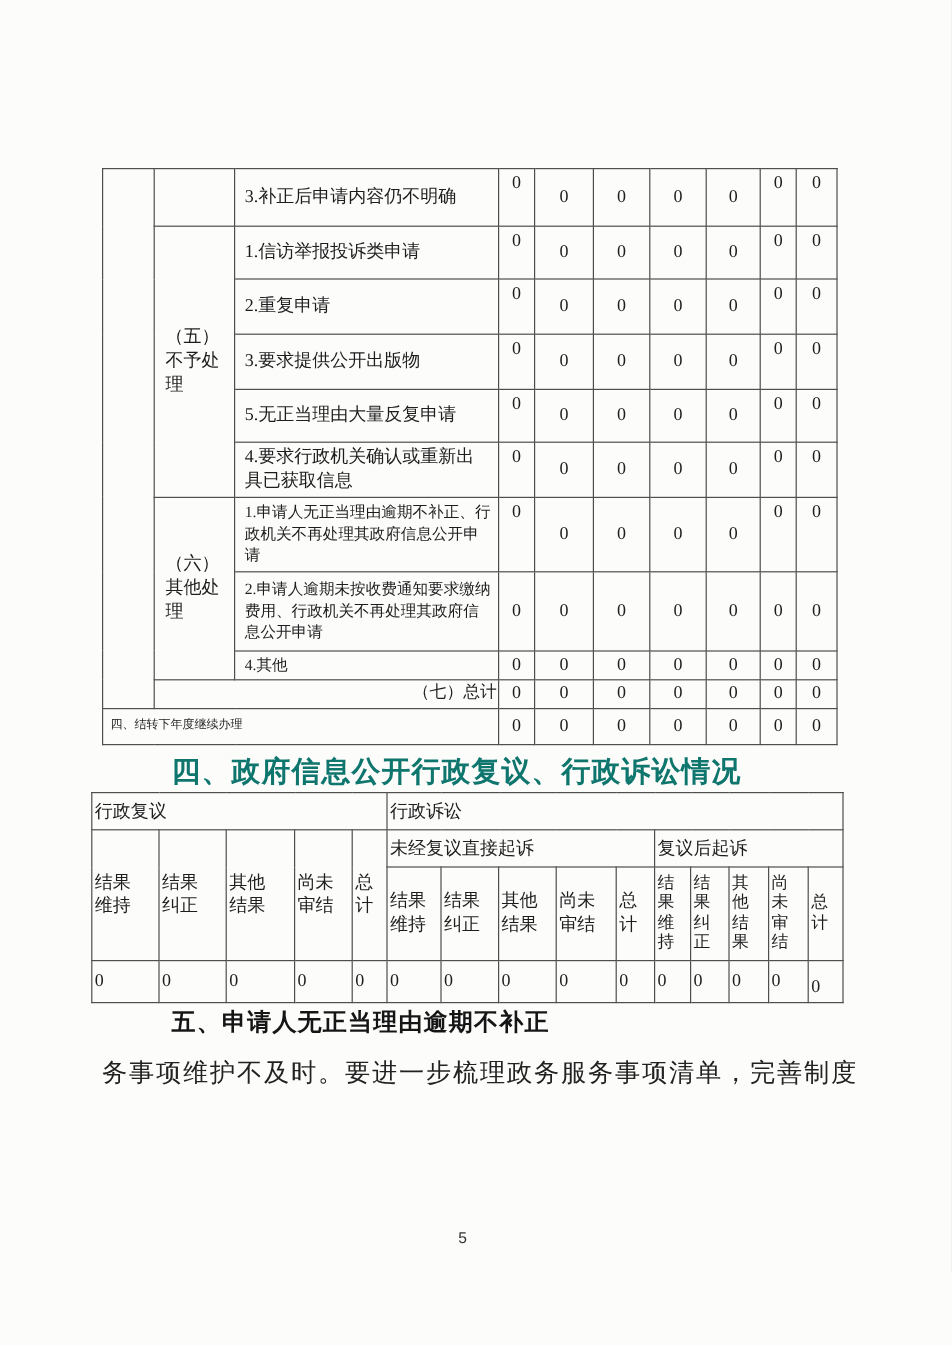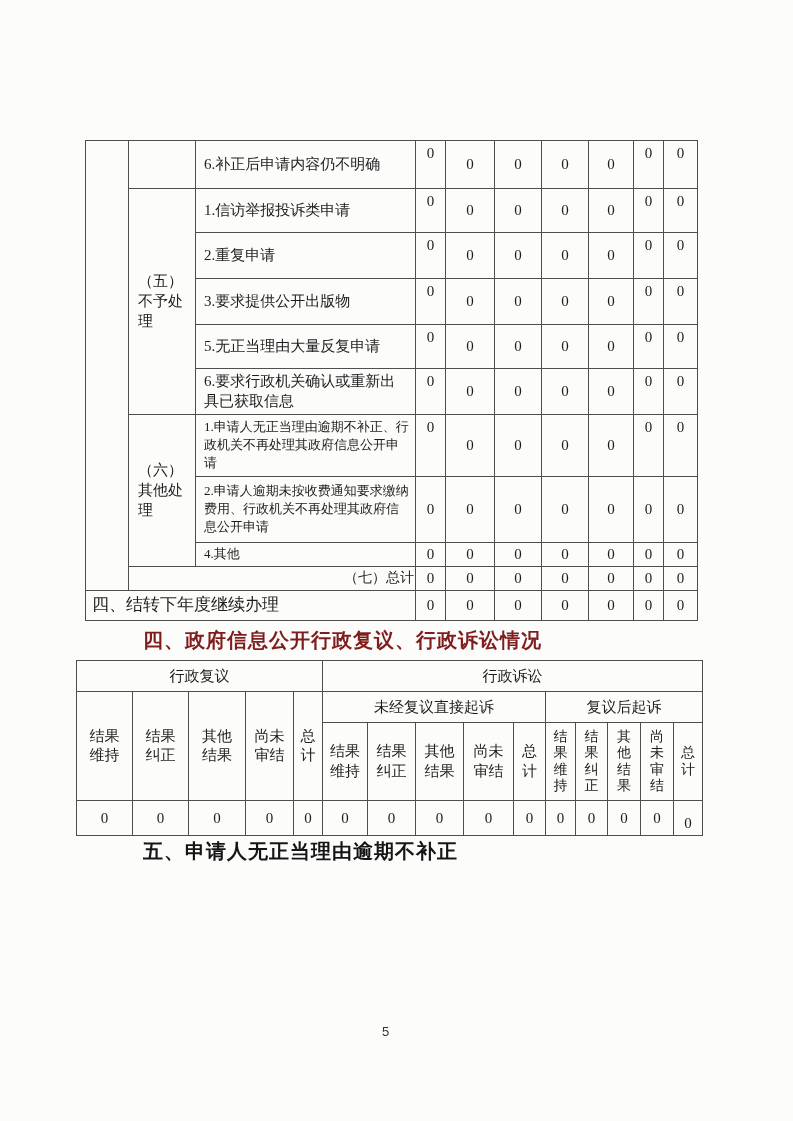--- a/index.html
+++ b/index.html
@@ -9,29 +9,29 @@
   td{border:1px solid #4e4e4e;overflow:hidden;}
   
   .t1{position:absolute;left:85px;top:140px;width:612px;}
   .t1 td{font-size:15px;line-height:1.35;}
   .t1 .cat{text-align:left;vertical-align:middle;padding:2px 4px 2px 9px;word-break:break-all;font-size:15px;}
   .t1 .lbl{text-align:left;vertical-align:middle;padding:2px 6px 2px 8px;}
   .t1 .sm{font-size:13px;line-height:1.4;}
   .t1 .z{text-align:center;vertical-align:middle;font-size:15px;}
   .t1 .zt{vertical-align:top;padding-top:2px;}
   .t1 .totlbl{text-align:right;padding-left:14px;font-size:14px;vertical-align:middle;}
-  .t1 .carry{text-align:left;padding-left:6px;font-size:17px;vertical-align:middle;}
+  .t1 .carry{text-align:left;padding-left:6px;font-size:10px;vertical-align:middle;}
   
   .h4{position:absolute;left:143px;top:627px;font-family:"Liberation Sans","DejaVu Sans",sans-serif;
-      font-weight:bold;font-size:20px;letter-spacing:1px;color:#7f1d1d;}
+      font-weight:bold;font-size:24px;letter-spacing:1px;color:#0f766e;}
   .h5{position:absolute;left:143px;top:838px;font-family:"Liberation Sans","DejaVu Sans",sans-serif;
       font-weight:bold;font-size:20px;letter-spacing:1px;color:#151515;}
   
   .t2{position:absolute;left:76px;top:660px;width:626px;}
-  .t2 td{font-size:15px;text-align:center;vertical-align:middle;padding:1px 2px;}
+  .t2 td{font-size:15px;vertical-align:middle;padding:1px 2px;}
   .t2 .grp{height:28px;font-size:15px;}
   .t2 .hdr{white-space:pre-line;line-height:1.3;}
   .t2 .vhdr{white-space:pre-line;line-height:1.15;font-size:14px;}
   .t2 .val{height:30px;font-size:15px;}
   .t2 .low{vertical-align:bottom;padding-bottom:3px;}
   
   .para{position:absolute;left:85px;top:866px;width:630px;font-size:21px;
         letter-spacing:1.5px;color:#222;}
   .para .ln{height:56px;line-height:56px;white-space:nowrap;}
   .para .ln.first{text-indent:56px;}
@@ -53,21 +53,21 @@
         <col style="width:47px">
       <col style="width:47px">
         <col style="width:45px">
         <col style="width:30px">
         <col style="width:34px">
     </colgroup>
     <tbody>
         <tr style="height:48px">
       <td class="cat" rowspan="10"></td>
       <td class="cat"></td>
-      <td class="lbl">6.补正后申请内容仍不明确</td>
+      <td class="lbl">3.补正后申请内容仍不明确</td>
       <td class="z zt">0</td>
       <td class="z">0</td>
       <td class="z">0</td>
       <td class="z">0</td>
       <td class="z">0</td>
       <td class="z zt">0</td>
       <td class="z zt">0</td>
     </tr>
     <tr style="height:44px">
       <td class="cat" rowspan="5">（五）不予处理</td>
@@ -104,21 +104,21 @@
       <td class="lbl">5.无正当理由大量反复申请</td>
       <td class="z zt">0</td>
       <td class="z">0</td>
       <td class="z">0</td>
       <td class="z">0</td>
       <td class="z">0</td>
       <td class="z zt">0</td>
       <td class="z zt">0</td>
     </tr>
     <tr style="height:44px">
-      <td class="lbl">6.要求行政机关确认或重新出具已获取信息</td>
+      <td class="lbl">4.要求行政机关确认或重新出具已获取信息</td>
       <td class="z zt">0</td>
       <td class="z">0</td>
       <td class="z">0</td>
       <td class="z">0</td>
       <td class="z">0</td>
       <td class="z zt">0</td>
       <td class="z zt">0</td>
     </tr>
     <tr style="height:62px">
       <td class="cat" rowspan="3">（六）其他处理</td>
@@ -258,17 +258,18 @@
       <td class="val">0</td>
       <td class="val">0</td>
       <td class="val">0</td>
       <td class="val low">0</td>
     </tr>
   </tbody>
     </table>
 
   <div class="h5">五、申请人无正当理由逾期不补正</div>
   <div class="para">
+    <div class="ln">务事项维护不及时。要进一步梳理政务服务事项清单，完善制度</div>
   </div>
 
   <div class="pageno">5</div>
 
 </div>
 
 </body></html>

